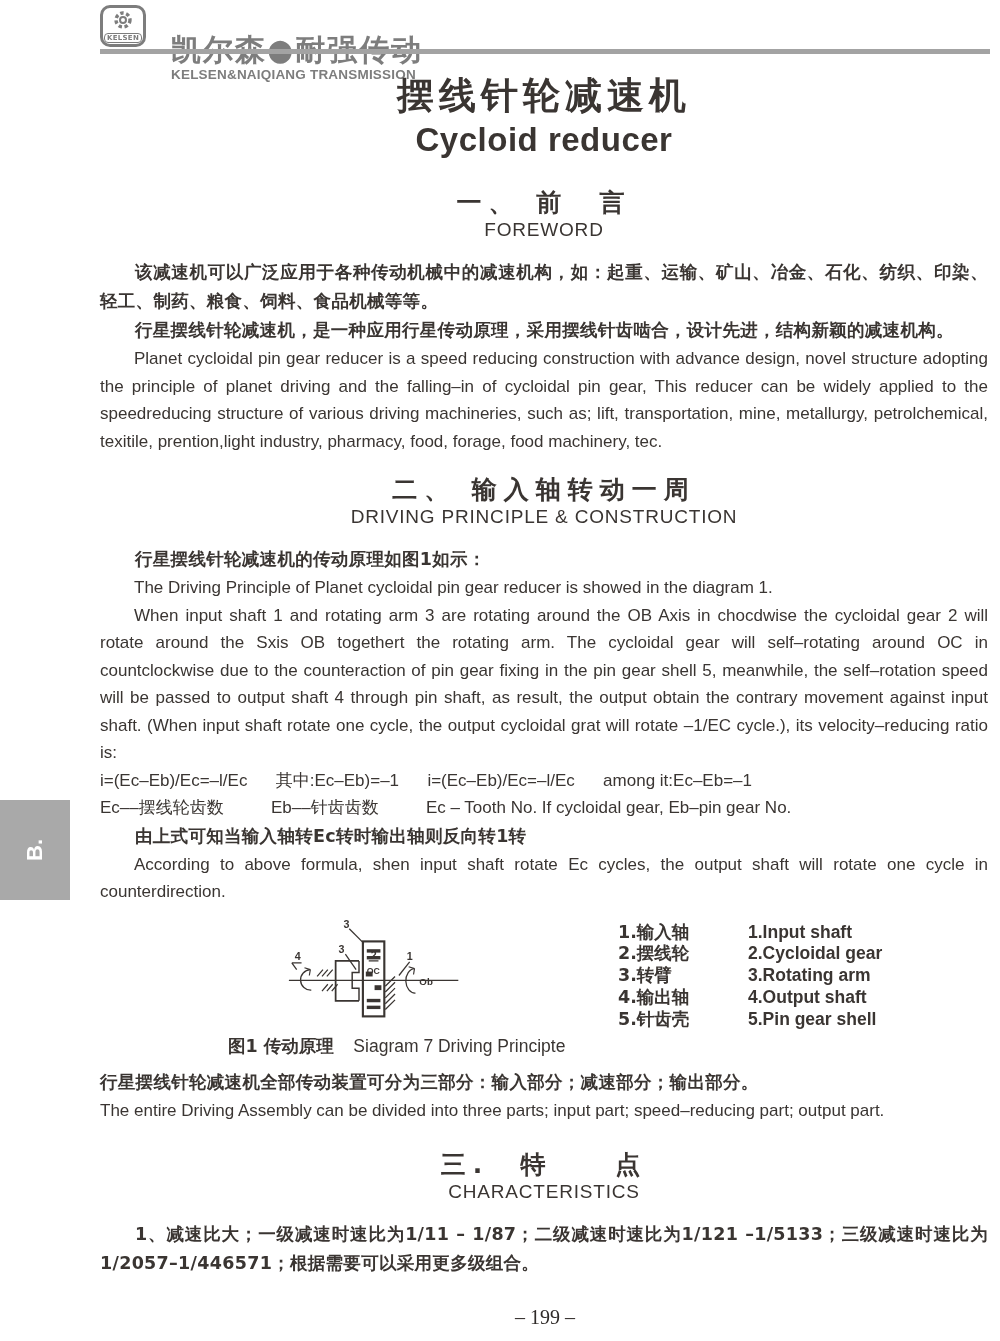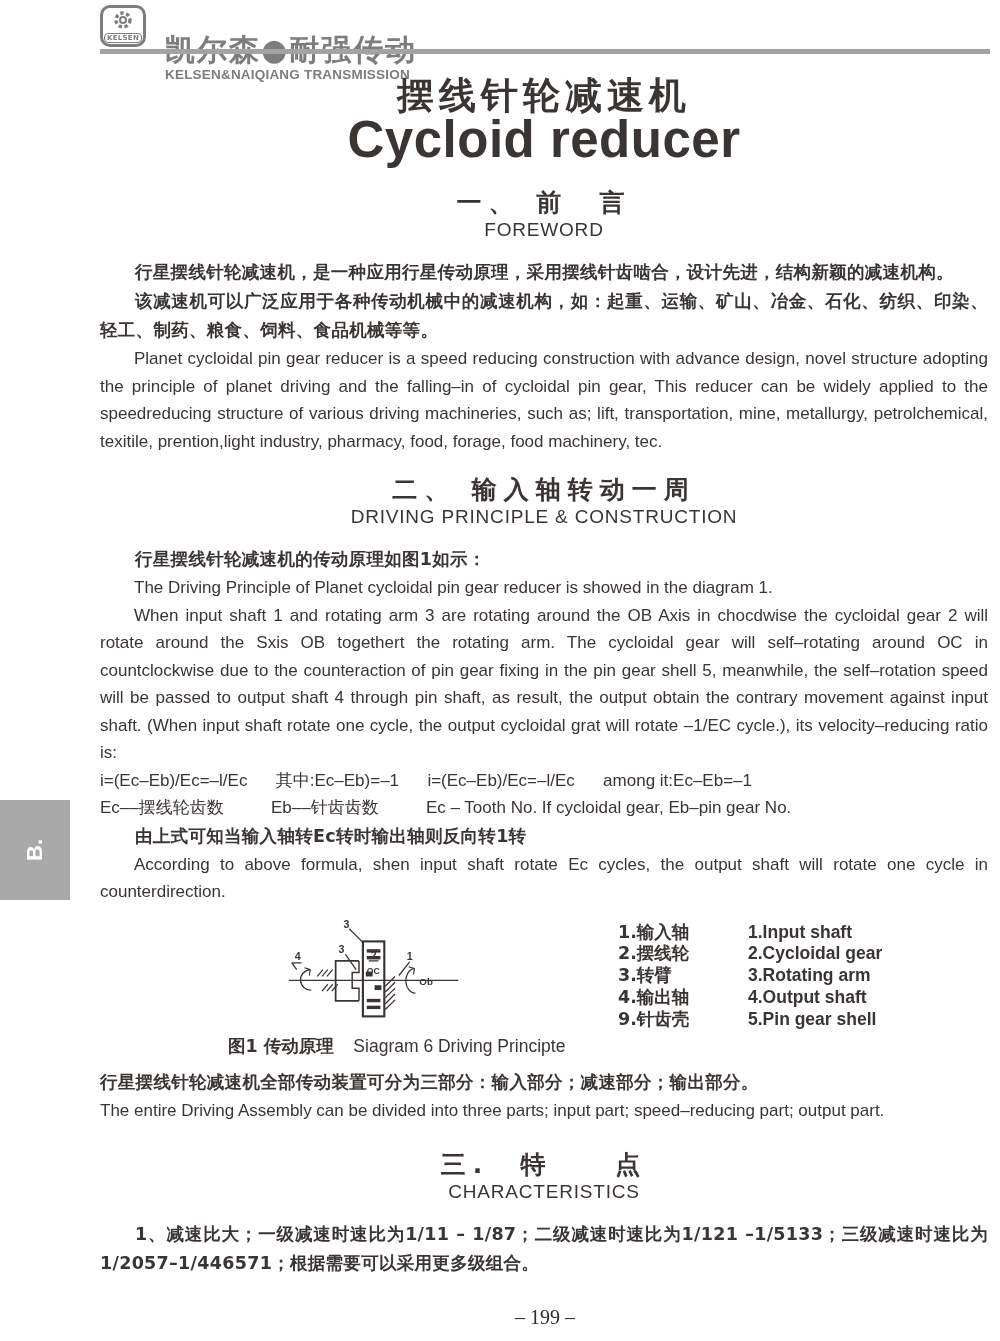--- a/index.html
+++ b/index.html
@@ -6,21 +6,21 @@
   .page {
     position:relative; width:1000px; height:1341px; margin:0 auto;
     background:#ffffff; overflow:hidden;
     font-family:"DejaVu Sans", sans-serif; color:#3a3532;
   }
   
   .header { position:absolute; left:100px; top:5px; display:flex; align-items:flex-start; }
   .logo-badge {
     width:46px; height:42px; border:3px solid #7d7d7d; border-radius:10px;
     display:flex; flex-direction:column; align-items:center; justify-content:flex-start;
-    padding-top:2px; box-sizing:border-box; margin-right:19px;
+    padding-top:2px; box-sizing:border-box; margin-right:25px;
   }
   .logo-badge .badge-text {
     font-size:7px; font-weight:bold; color:#7d7d7d; letter-spacing:0.3px;
     border:1px solid #7d7d7d; border-radius:4px; padding:0 2px; margin-top:1px;
   }
   .brand { display:flex; flex-direction:column; }
   .brand-cn { font-size:30px; font-weight:bold; color:#7d7d7d; letter-spacing:2px; line-height:30px;margin-top:30px; }
   .brand-en { font-size:13.5px; font-weight:bold; color:#7d7d7d; letter-spacing:0.2px; margin-top:2px;
               font-family:"Liberation Sans", sans-serif; }
   .header-rule { position:absolute; left:100px; top:49px; width:890px; height:5px; background:#a3a3a3; }
@@ -31,21 +31,21 @@
     display:flex; align-items:center; justify-content:center;
   }
   .side-tab span {
     color:#ffffff; font-size:22px; font-weight:bold; transform:rotate(-90deg);
     font-family:"Liberation Sans", sans-serif;
   }
 
   
   .content { position:absolute; left:100px; top:62px; width:888px; }
   .title-cn { text-align:center; font-size:37px; font-weight:bold; letter-spacing:5px; line-height:44px; margin-top:12px; }
-  .title-en { text-align:center; font-size:51px; font-weight:bold; line-height:44px;
+  .title-en { text-align:center; font-size:33px; font-weight:bold; line-height:44px;
               font-family:"Liberation Sans", sans-serif; letter-spacing:0.5px; }
   .sec-head-cn { text-align:center; font-size:25px; font-weight:bold; letter-spacing:7px;
                  line-height:30px; white-space:pre-wrap; }
   .sec-head-en { text-align:center; font-size:19px; letter-spacing:0.8px; line-height:24px;
                  font-family:"Liberation Sans", sans-serif; }
   .mt26 { margin-top:26px; } .mt20 { margin-top:20px; }
   p { margin:0; }
   .cn { font-size:17.5px; font-weight:bold; line-height:29px; letter-spacing:0.3px; text-align:justify; }
   .en { font-size:17px; font-weight:normal; line-height:27.5px;
         font-family:"Liberation Sans", sans-serif; text-align:justify; }
@@ -96,22 +96,22 @@
 
   <div class="content">
 
     <div class="title-cn">摆线针轮减速机</div>
     <div class="title-en">Cycloid reducer</div>
 
     <div class="sec-head-cn mt26">一、 前  言</div>
     <div class="sec-head-en">FOREWORD</div>
 
     <div class="body-block">
+      <p class="cn indent">该减速机可以广泛应用于各种传动机械中的减速机构，如：起重、运输、矿山、冶金、石化、纺织、印染、轻工、制药、粮食、饲料、食品机械等等。</p>
       <p class="cn indent">行星摆线针轮减速机，是一种应用行星传动原理，采用摆线针齿啮合，设计先进，结构新颖的减速机构。</p>
-      <p class="cn indent">该减速机可以广泛应用于各种传动机械中的减速机构，如：起重、运输、矿山、冶金、石化、纺织、印染、轻工、制药、粮食、饲料、食品机械等等。</p>
       <p class="en indent">Planet cycloidal pin gear reducer is a speed reducing construction with advance design, novel structure adopting the principle of planet driving and the falling–in of cycloidal pin gear, This reducer can be widely applied to the speedreducing structure of various driving machineries, such as; lift, transportation, mine, metallurgy, petrolchemical, texitile, prention,light industry, pharmacy, food, forage, food machinery, tec.</p>
     </div>
 
     <div class="sec-head-cn mt20">二、 输入轴转动一周</div>
     <div class="sec-head-en">DRIVING PRINCIPLE &amp; CONSTRUCTION</div>
 
     <div class="body-block">
       <p class="cn indent">行星摆线针轮减速机的传动原理如图1如示：</p>
       <p class="en indent">The Driving Principle of Planet cycloidal pin gear reducer is showed in the diagram 1.</p>
       <p class="en indent">When input shaft 1 and rotating arm 3 are rotating around the OB Axis in chocdwise the cycloidal gear 2 will rotate around the Sxis OB togethert the rotating arm. The cycloidal gear will self–rotating around OC in countclockwise due to the counteraction of pin gear fixing in the pin gear shell 5, meanwhile, the self–rotation speed will be passed to output shaft 4 through pin shaft, as result, the output obtain the contrary movement against input shaft. (When input shaft rotate one cycle, the output cycloidal grat will rotate –1/EC cycle.), its velocity–reducing ratio is:</p>
@@ -163,33 +163,33 @@
           <text x="84" y="60" font-size="9">OC</text>
           <text x="138" y="71" font-size="10">Ob</text>
         </g>
       </svg>
 
       <div class="legend-cn">
         <div>1.输入轴</div>
         <div>2.摆线轮</div>
         <div>3.转臂</div>
         <div>4.输出轴</div>
-        <div>9.针齿壳</div>
+        <div>5.针齿壳</div>
       </div>
       <div class="legend-en">
         <div>1.Input shaft</div>
         <div>2.Cycloidal gear</div>
         <div>3.Rotating arm</div>
         <div>4.Output shaft</div>
         <div>5.Pin gear shell</div>
       </div>
 
       <div class="fig-caption">
         <span class="c-cn">图1 传动原理</span>
-        <span class="c-en">Siagram 6 Driving Principte</span>
+        <span class="c-en">Siagram 7 Driving Principte</span>
       </div>
     </div>
 
     <div>
       <p class="cn">行星摆线针轮减速机全部传动装置可分为三部分：输入部分；减速部分；输出部分。</p>
       <p class="en">The entire Driving Assembly can be divided into three parts; input part; speed–reducing part; output part.</p>
     </div>
 
     <div class="sec-head-cn mt26">三.  特    点</div>
     <div class="sec-head-en">CHARACTERISTICS</div>

